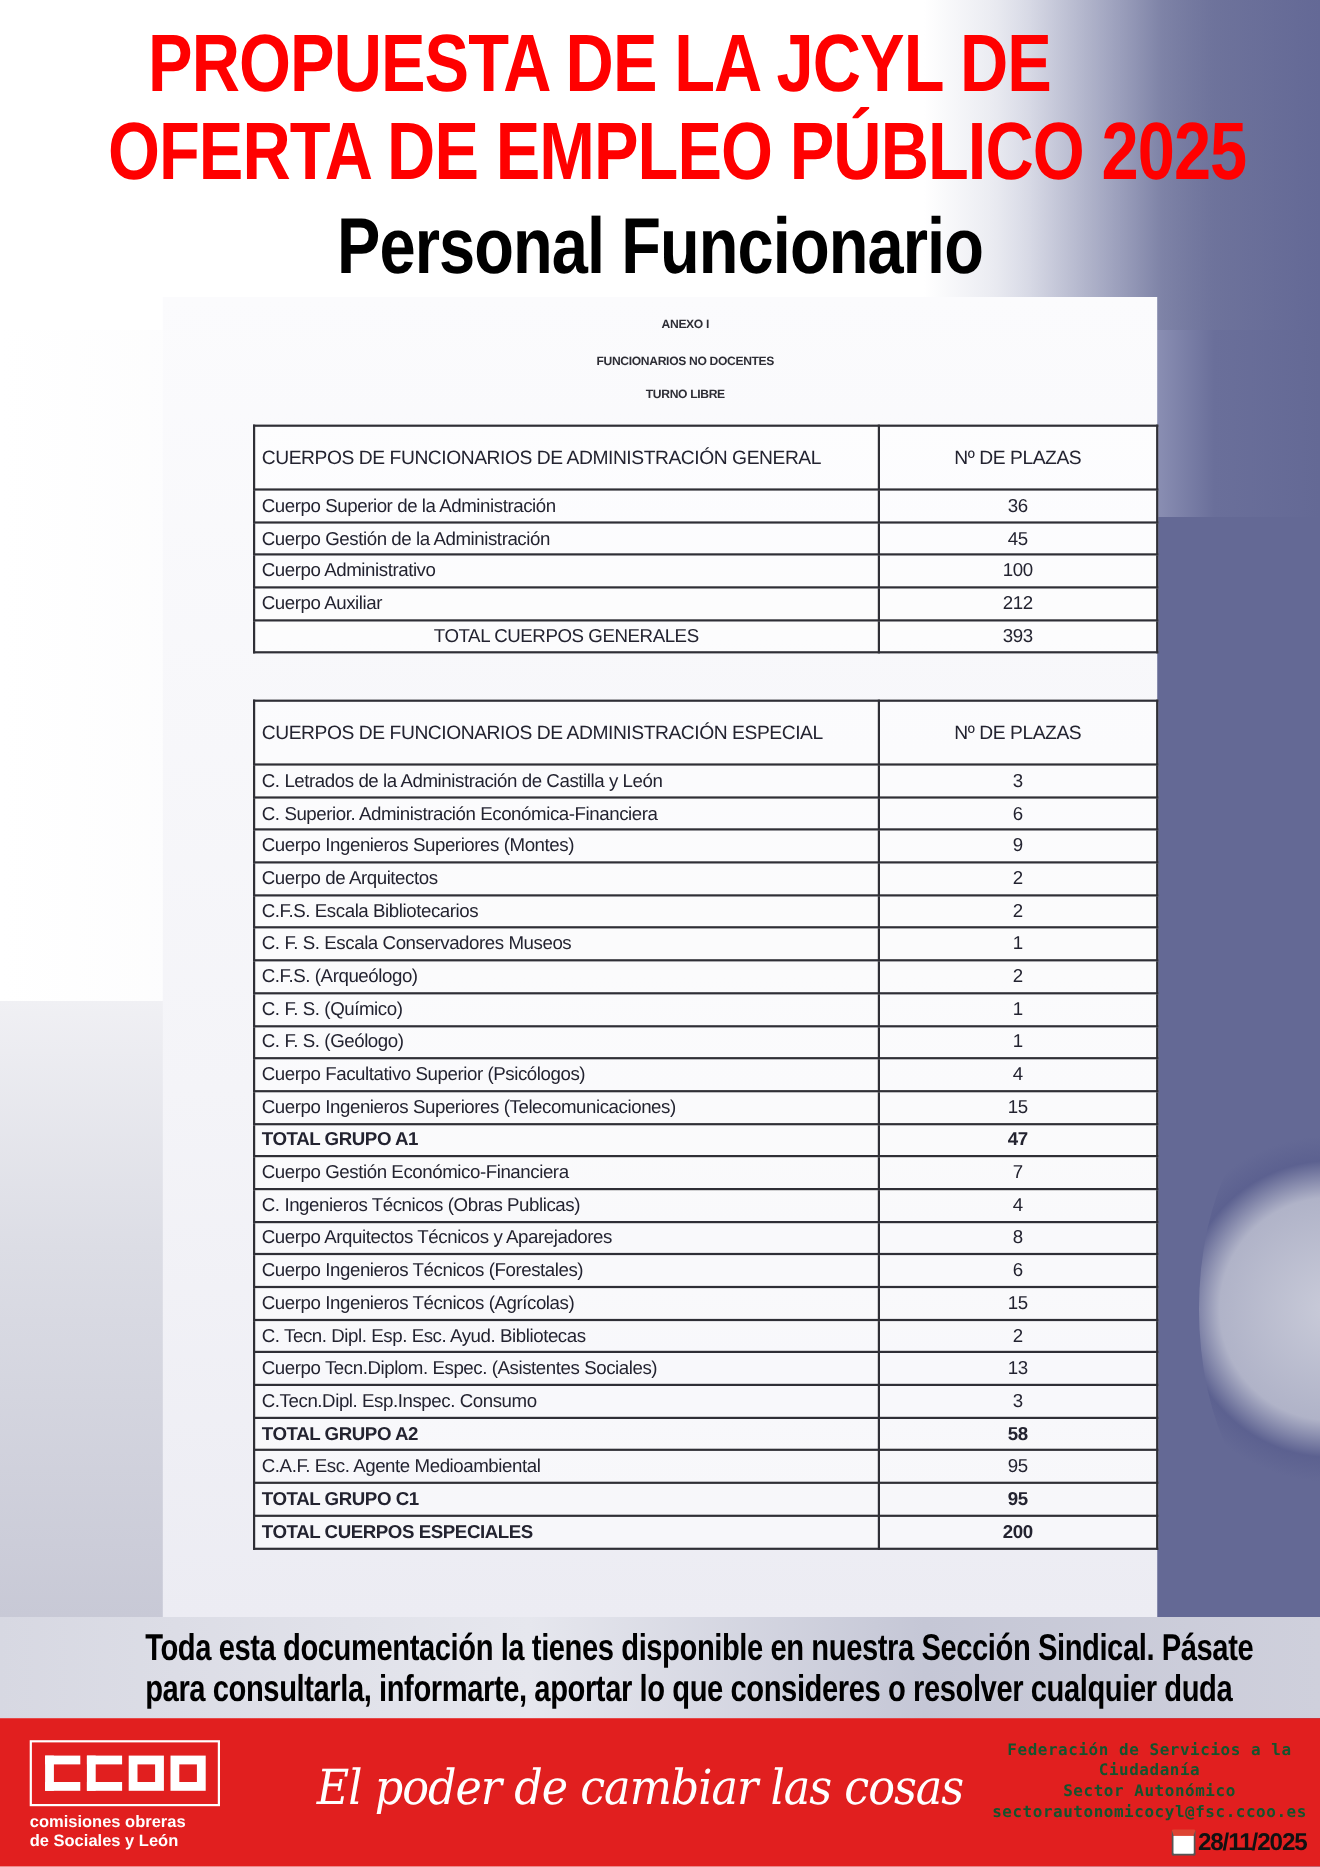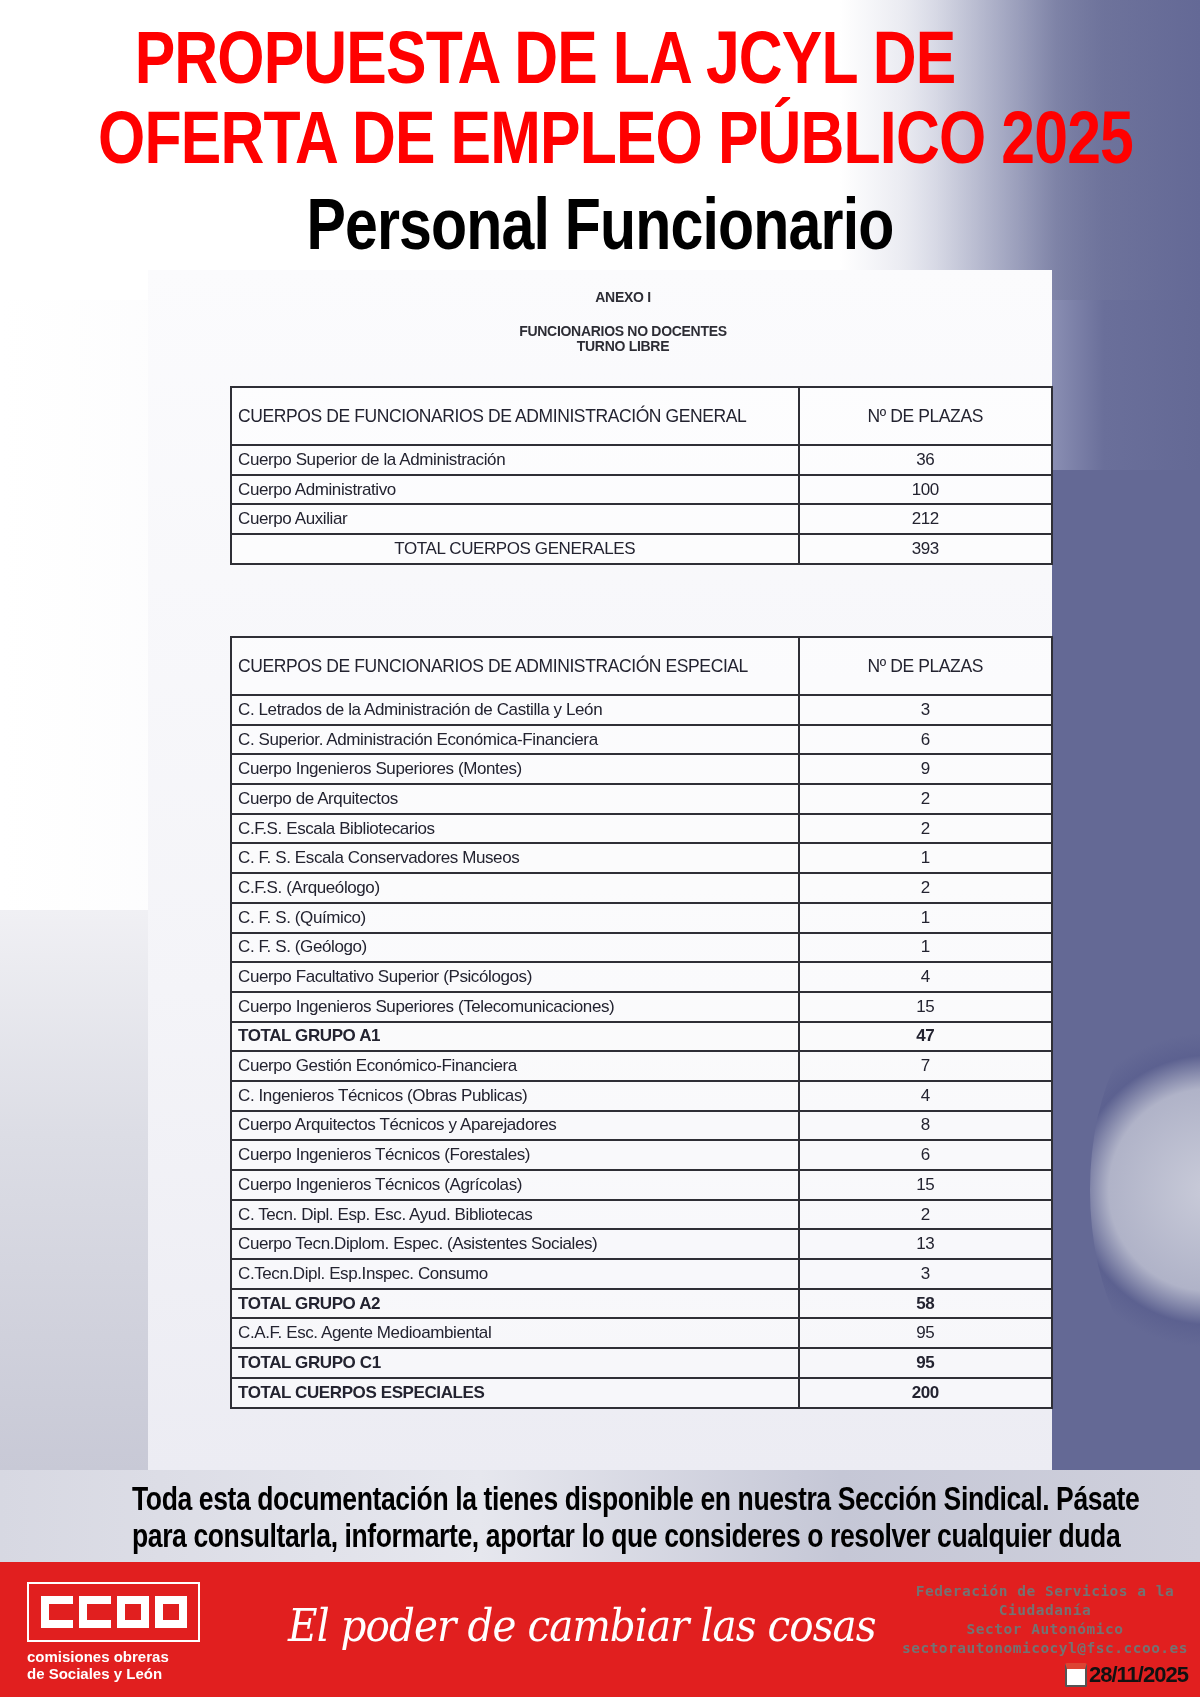--- a/index.html
+++ b/index.html
@@ -67,21 +67,21 @@
   
   .doc-panel {
     position: absolute; left: 148px; top: 270px; width: 904px; height: 1200px;
     background: linear-gradient(180deg, #fbfbfd 0%, #f4f4f8 60%, #ececf3 100%);
   }
   .annex-heading {
     position: absolute; left: 148px; width: 950px;
     text-align: center;
     font-family: "Liberation Sans", sans-serif;
     font-weight: bold;
-    font-size: 14px;
+    font-size: 11px;
     color: #2d2d35;
     letter-spacing: -0.3px;
   }
   .doc-table {
     position: absolute; left: 230px; width: 823px;
     border-collapse: collapse;
     font-family: "Liberation Sans", sans-serif;
     color: #232330;
     background: rgba(255,255,255,0.55);
   }
@@ -148,21 +148,21 @@
     font-size: 44px;
     line-height: 60px;
     transform: scaleX(0.92);
     transform-origin: left top;
     white-space: nowrap;
     letter-spacing: -1px;
   }
   .contact {
     position: absolute; left: 890px; top: 1582px; width: 310px;
     text-align: center;
-    color: #737373;
+    color: #14532d;
     font-family: "DejaVu Sans Mono", monospace;
     font-weight: bold;
     font-size: 14.5px;
     line-height: 19px;
     letter-spacing: 0.5px;
   }
   .date-row {
     position: absolute; left: 1065px; top: 1662px;
     display: flex; align-items: center; gap: 2px;
   }
@@ -190,35 +190,39 @@
 <h1 class="headline">
   <span class="line">PROPUESTA DE LA JCYL DE</span>
   <span class="line">OFERTA DE EMPLEO PÚBLICO 2025</span>
 </h1>
 <h2 class="subtitle">Personal Funcionario</h2>
 
 <div class="doc-panel"></div>
 
 <div class="annex-heading" style="top:289px">ANEXO I</div>
 <div class="annex-heading" style="top:323px">FUNCIONARIOS NO DOCENTES</div>
-<div class="annex-heading" style="top:338px">TURNO LIBRE</div>
+<div class="annex-heading" style="top:353px">TURNO LIBRE</div>
 
 <table class="doc-table" style="top:386px">
   <thead>
     <tr>
       <th class="col-name">CUERPOS DE FUNCIONARIOS DE ADMINISTRACIÓN GENERAL</th>
       <th class="col-val">Nº DE PLAZAS</th>
     </tr>
   </thead>
   <tbody id="tbody-general">
       <tr>
         <td class="col-name">Cuerpo Superior de la Administración</td>
         <td class="col-val">36</td>
       </tr>
       <tr>
+        <td class="col-name">Cuerpo Gestión de la Administración</td>
+        <td class="col-val">45</td>
+      </tr>
+      <tr>
         <td class="col-name">Cuerpo Administrativo</td>
         <td class="col-val">100</td>
       </tr>
       <tr>
         <td class="col-name">Cuerpo Auxiliar</td>
         <td class="col-val">212</td>
       </tr>
       <tr class="total total-center">
         <td class="col-name">TOTAL CUERPOS GENERALES</td>
         <td class="col-val">393</td>

